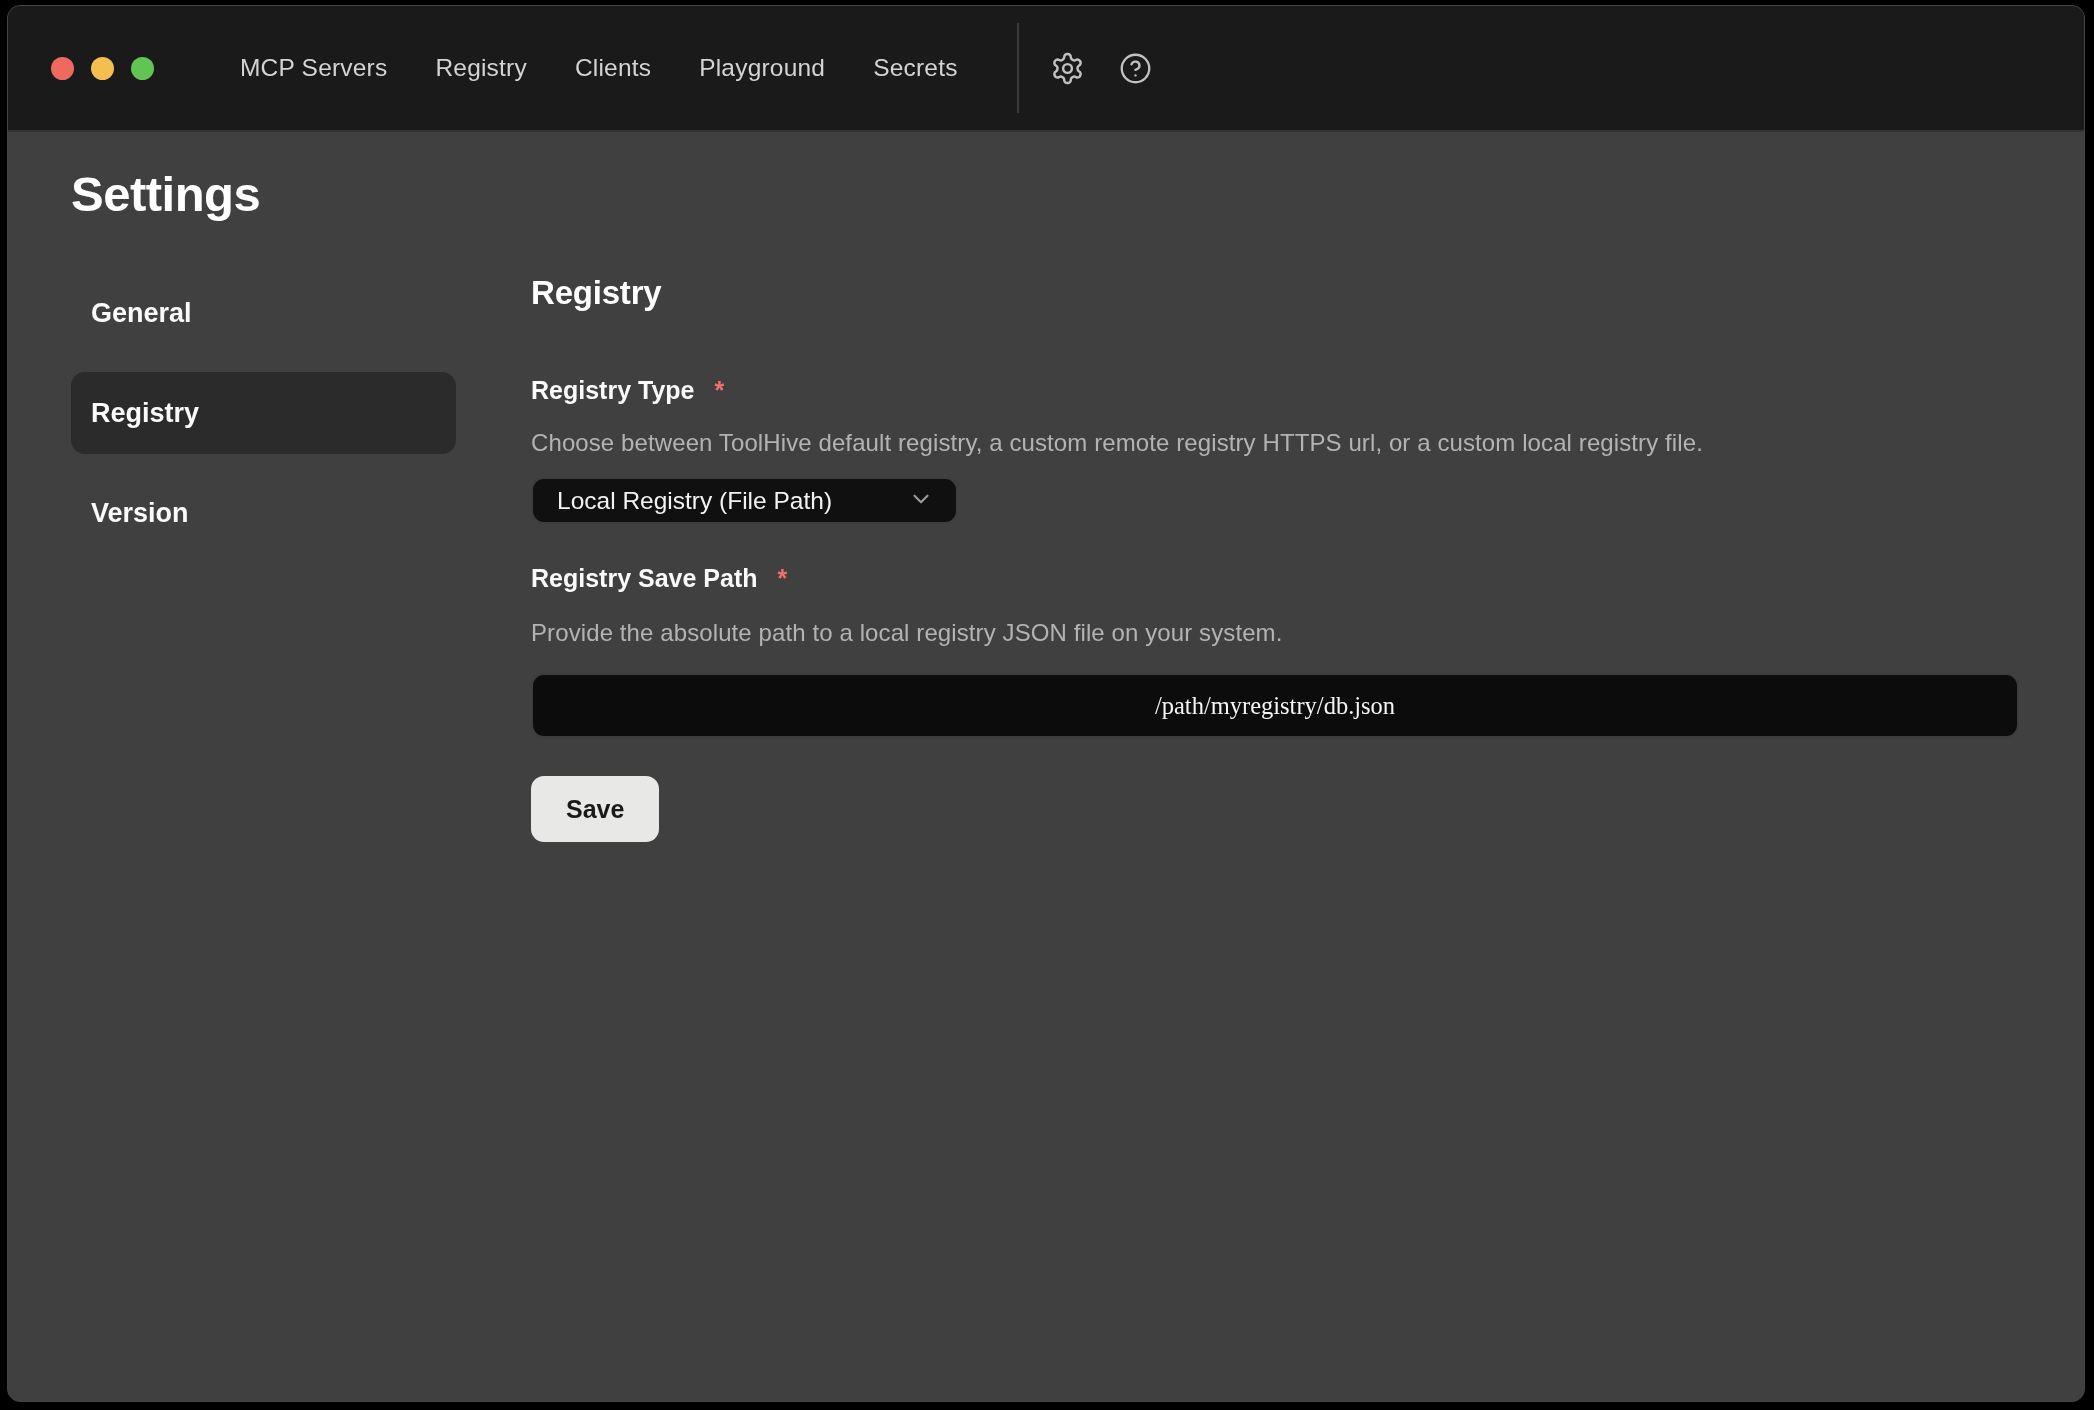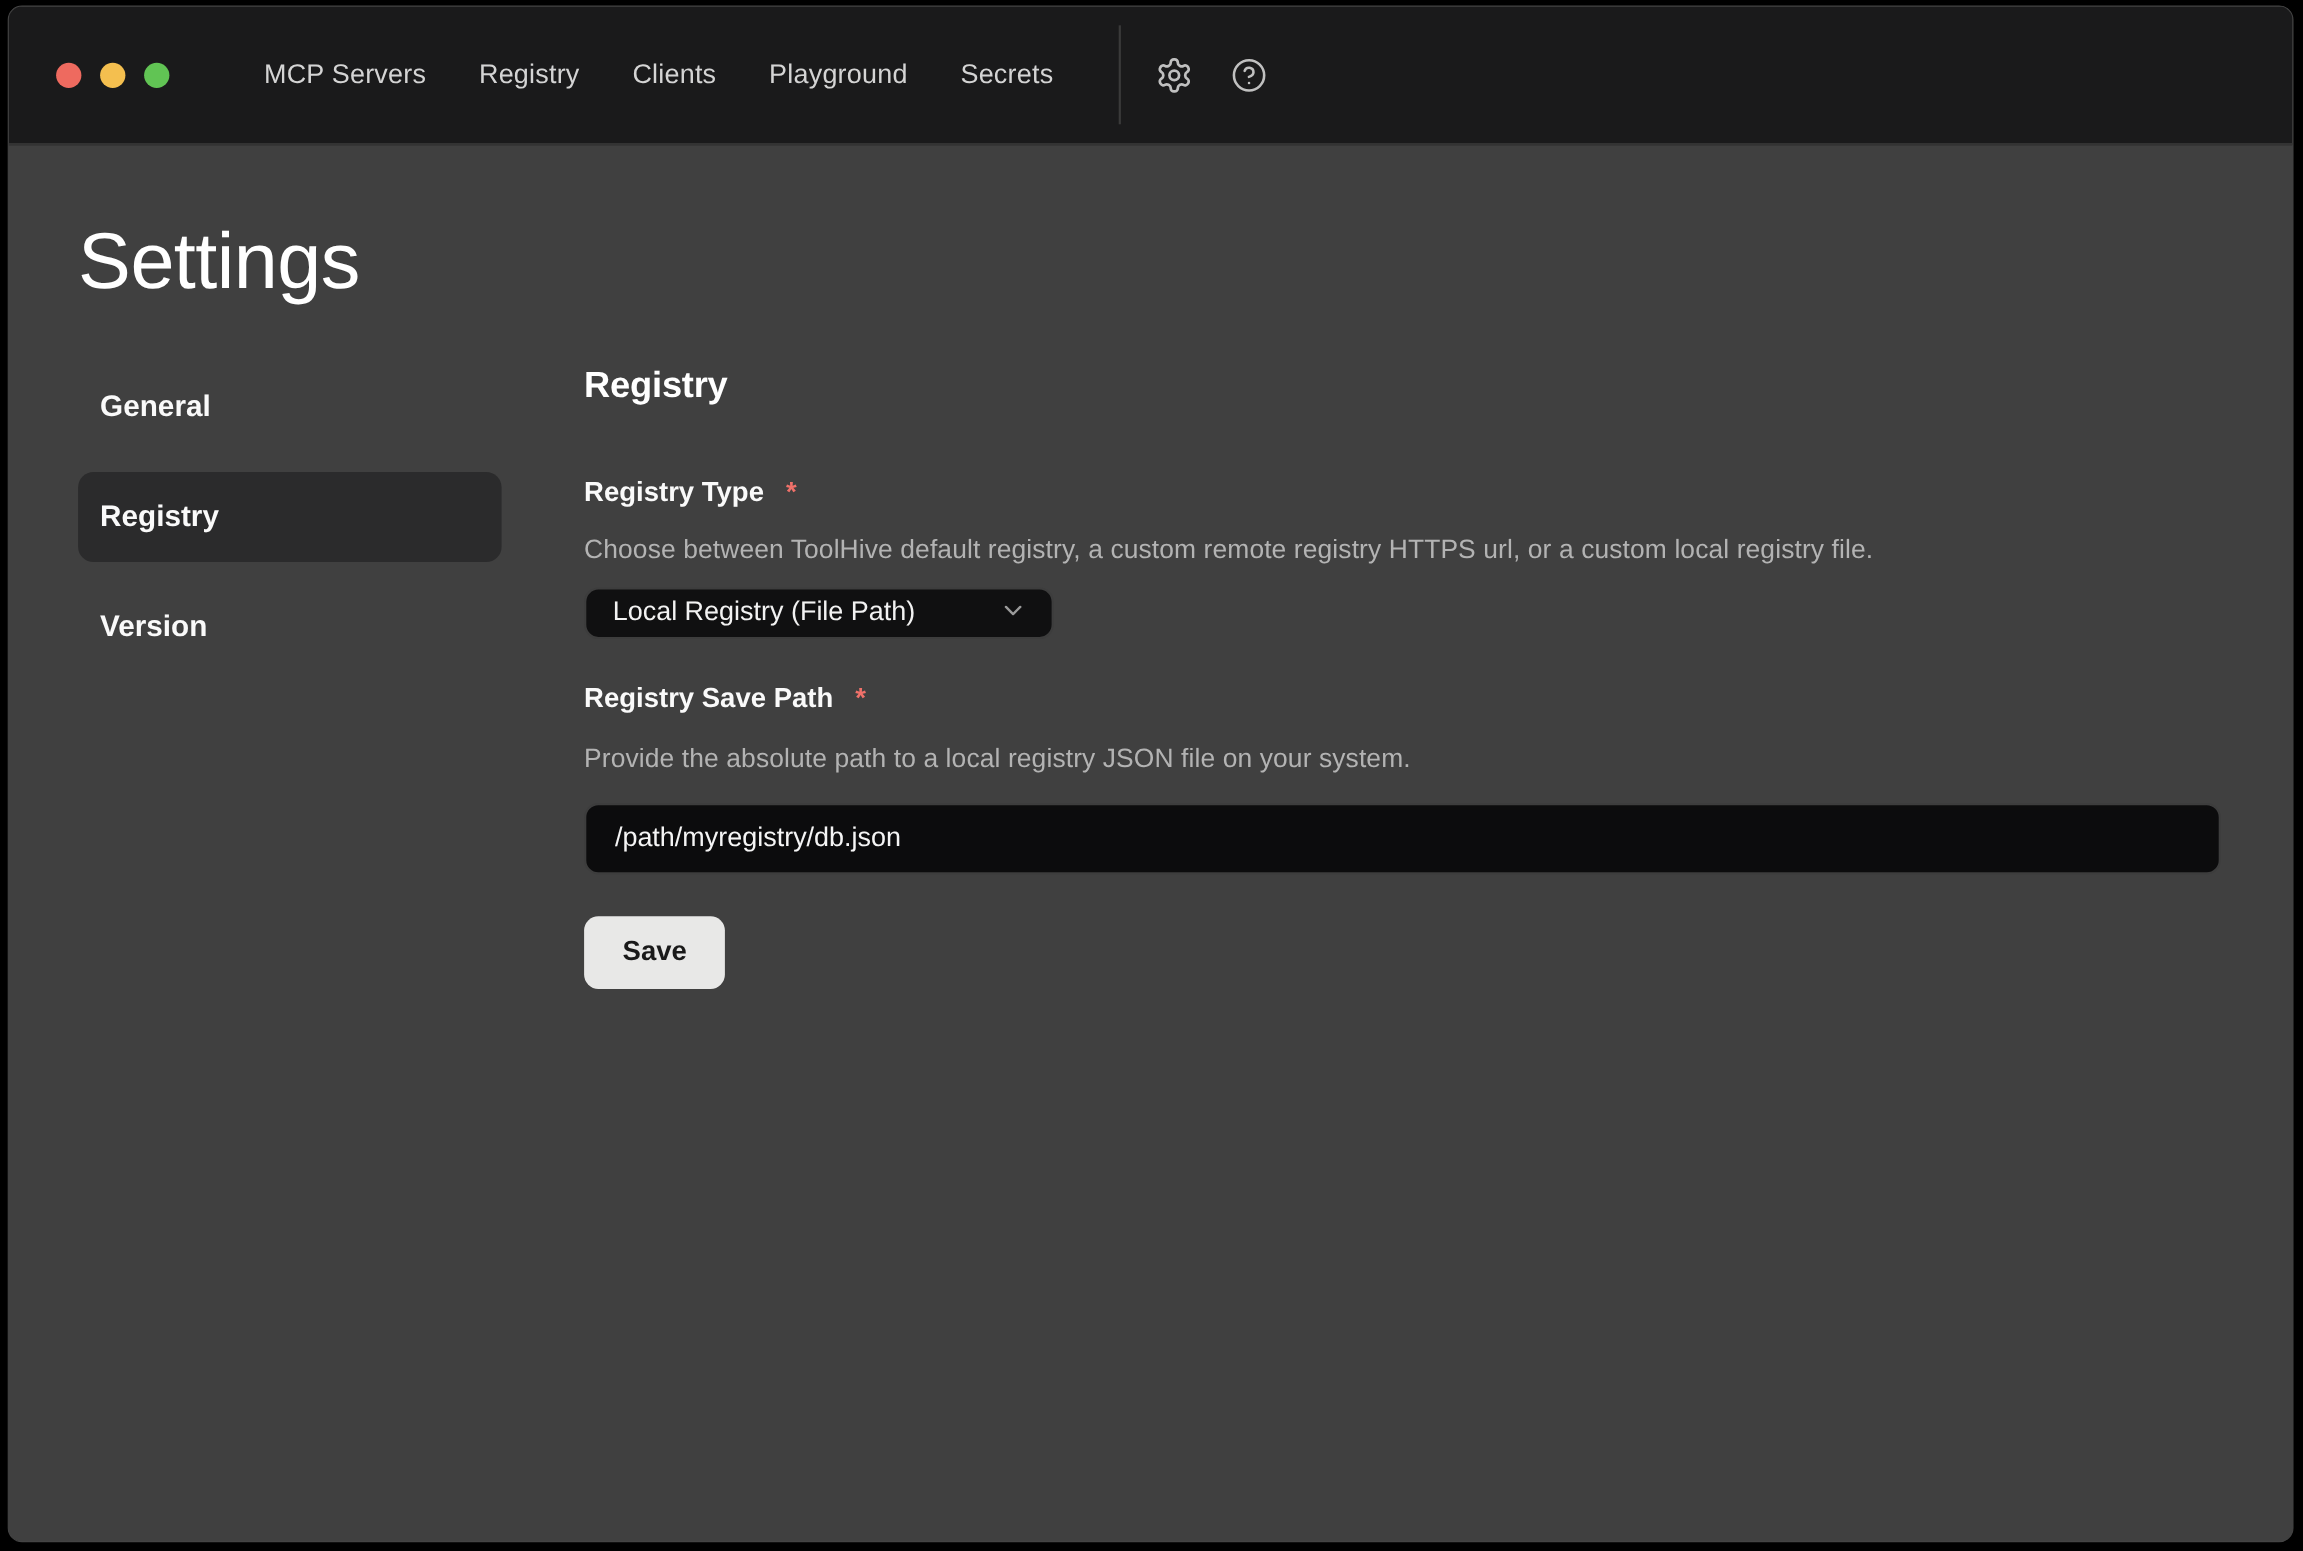--- a/index.html
+++ b/index.html
@@ -50,26 +50,25 @@
     display: flex; align-items: center; justify-content: center;
     padding: 6px;
   }
   .iconbtn.gear { margin-left: 25px; }
   .iconbtn.help { margin-left: 22px; }
   .iconbtn svg { display: block; }
 
   
   .page { padding: 37px 0 0 63px; }
   .page-title {
-    font-size: 72px;
-    font-weight: 400;
+    font-size: 49px;
+    font-weight: 700;
     color: #fff;
     letter-spacing: -0.5px;
     line-height: 1.05;
-    margin-top: 32px;
   }
 
   .content { display: flex; margin-top: 52px; }
 
   
   .sidebar { width: 385px; flex: 0 0 385px; margin-right: 75px; }
   .side-item {
     height: 82px;
     margin-bottom: 18px;
     display: flex;
@@ -125,24 +124,25 @@
 
   .text-input {
     margin-top: 26px;
     width: 100%;
     height: 65px;
     border: 2px solid #3d3d3d;
     border-radius: 13px;
     background: #0c0c0d;
     color: #f5f5f5;
     font-size: 24.5px;
-    font-family: Liberation Sans, sans-serif;
+    font-family: Liberation Serif, serif;
     padding: 0 26px;
     outline: none;
     display: block;
+    text-align: center;
   }
 
   .save-button {
     margin-top: 38px;
     height: 66px;
     padding: 0 35px;
     background: #e8e8e7;
     color: #1a1a1a;
     border: none;
     border-radius: 13px;

